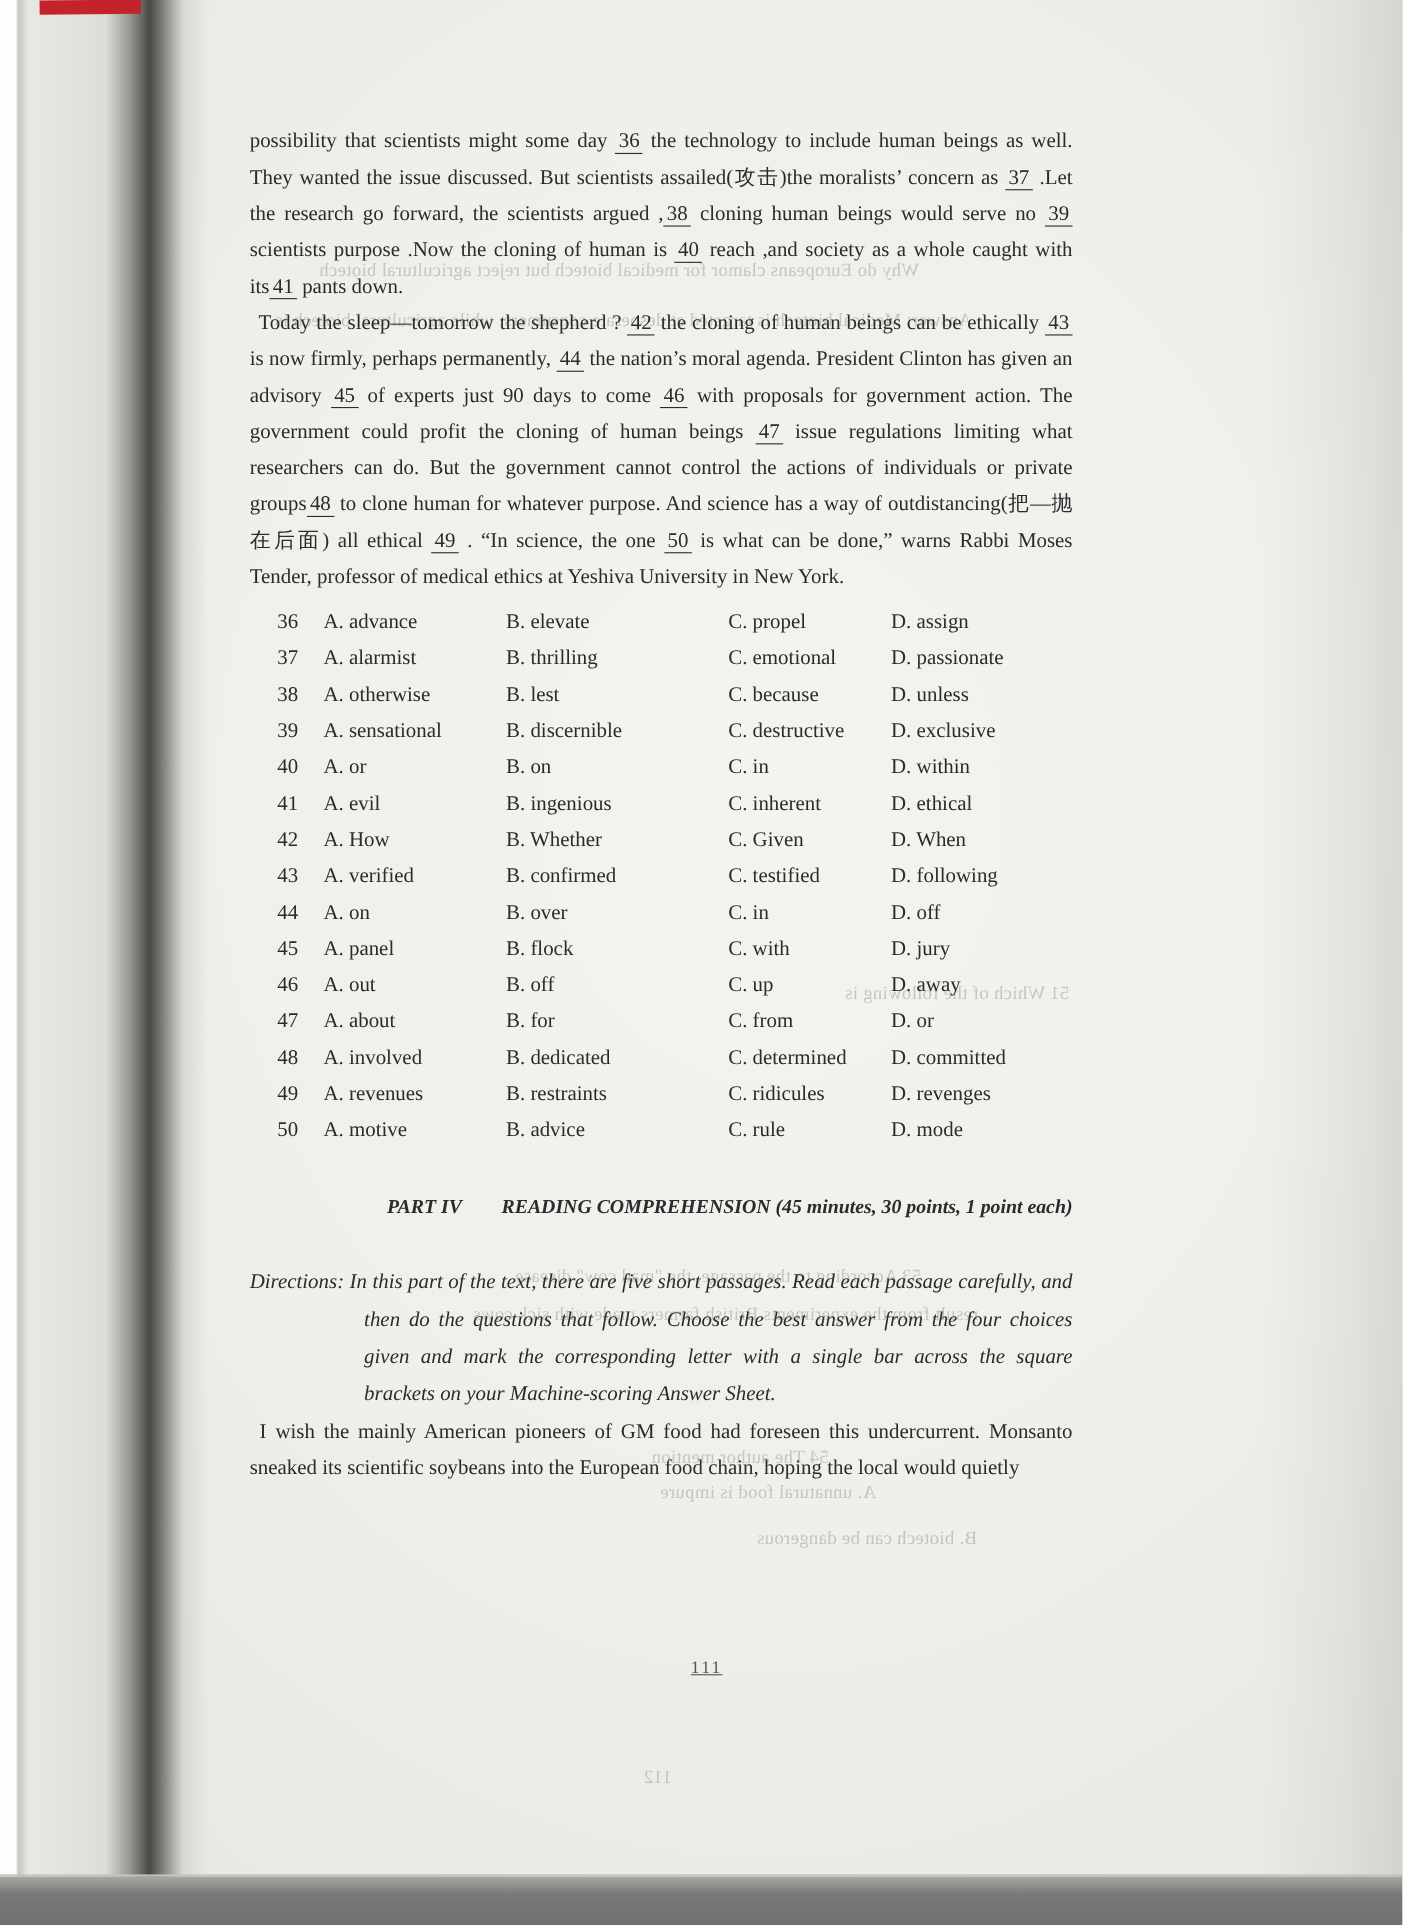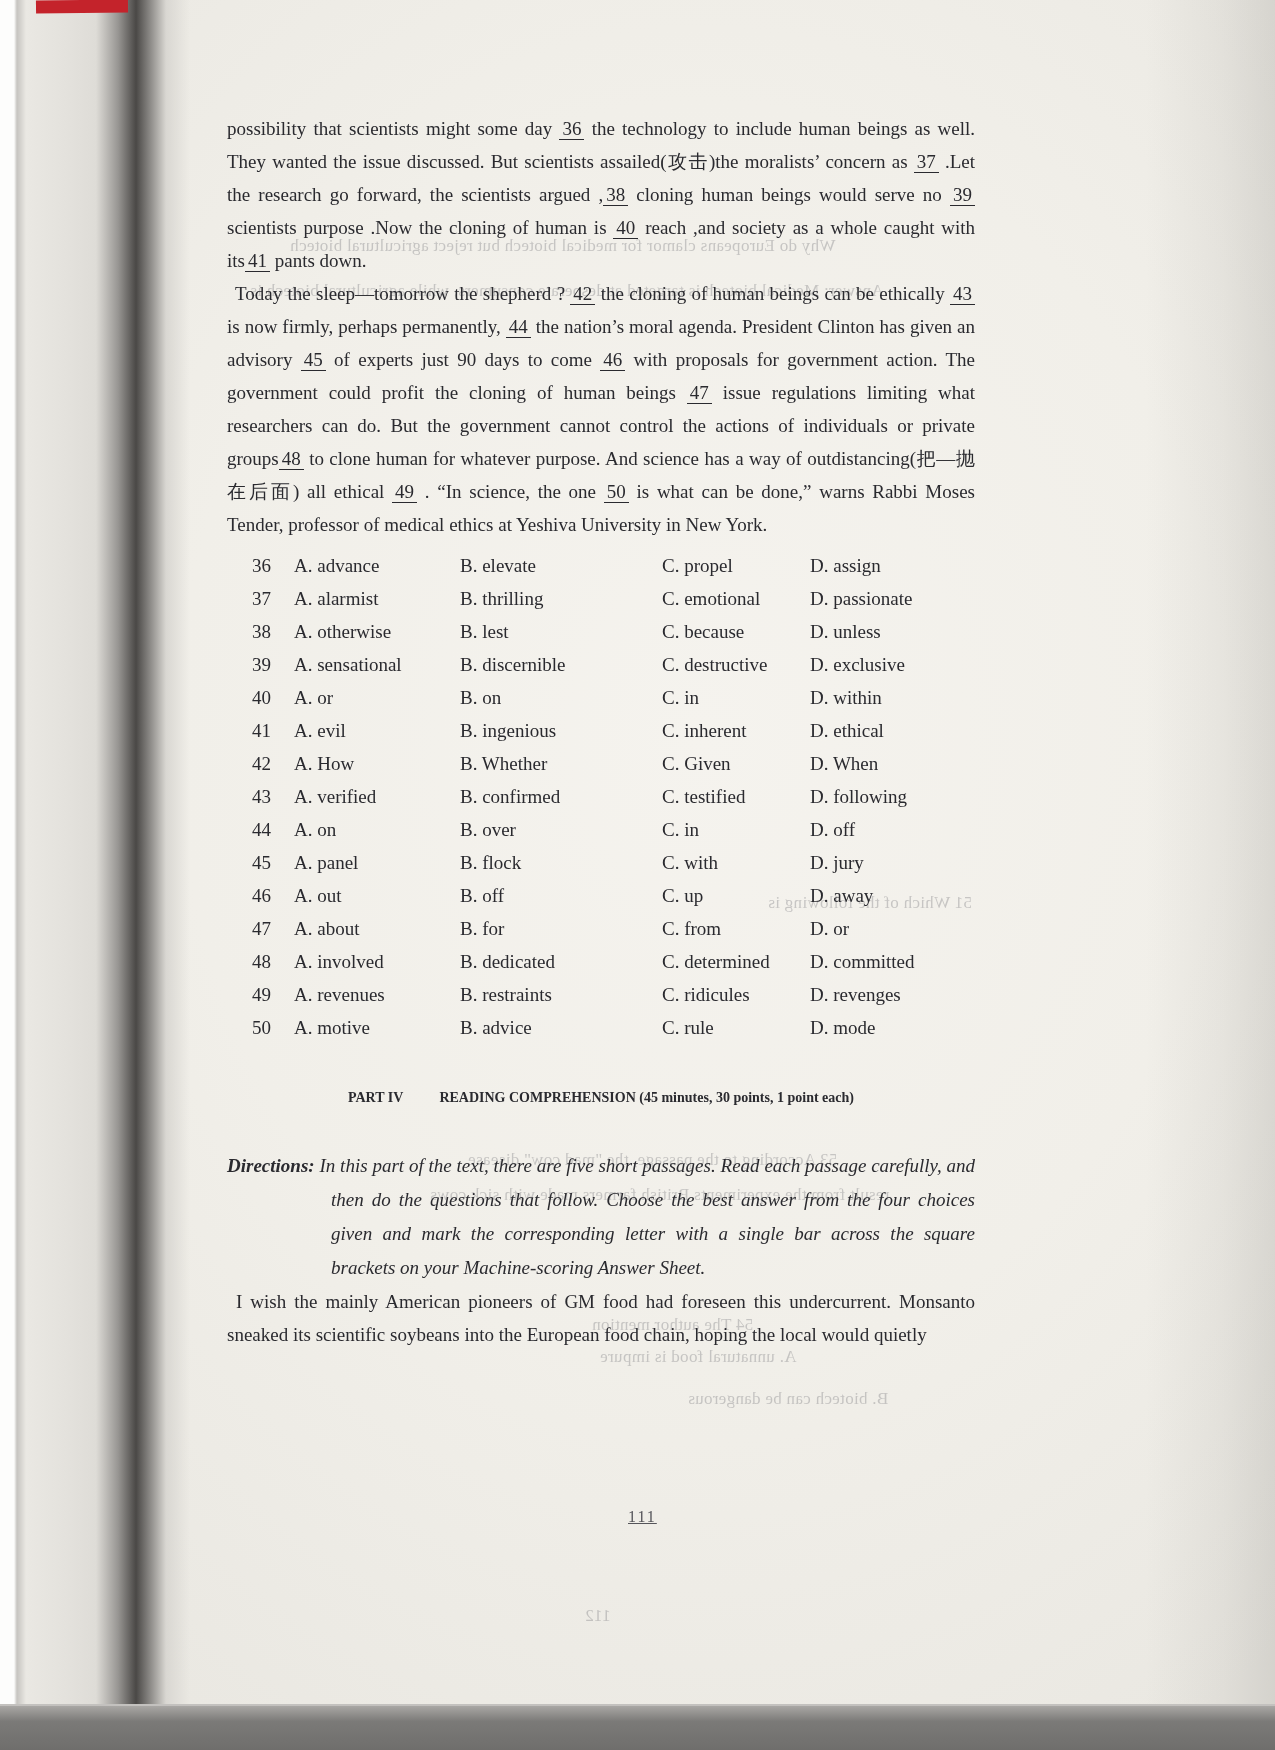--- a/index.html
+++ b/index.html
@@ -36,27 +36,27 @@
 
   .cloze-p2 { text-indent:8px; }
 
   table.options { border-collapse:collapse; margin:8px 0 0 25px; }
   table.options td { height:32px; font-size:19px; vertical-align:middle; padding:0; text-align:left; }
   td.col-no { width:42px; }
   td.col-a  { width:166px; }
   td.col-b  { width:202px; }
   td.col-c  { width:148px; }
 
-  .part-heading { margin-top:36px; width:748px; font-size:14px; line-height:35px;
-    font-weight:bold; text-align:center; }
+  .part-heading { margin-top:36px; width:748px; font-size:18px; line-height:35px;
+    font-weight:bold; text-align:right;font-style:italic; }
   .part-label { margin-right:36px; }
 
   .directions { margin-top:34px; font-style:italic; line-height:34px;
     padding-left:104px; text-indent:-104px; text-align:justify; }
-  .directions .dir-label { font-weight:bold; }
+  .directions .dir-label { font-weight:normal; }
 
   .passage-heading { margin-top:26px; font-weight:bold; text-align:left; }
   .pp1 { margin-top:6px; text-indent:42px; }
   .pp2 { text-indent:9px; }
 
   .page-number { position:absolute; left:628px; top:1508px; z-index:2;
     font-size:16px; color:#55555a; letter-spacing:2px;text-decoration:underline; }
 </style>
 </head>
 <body>

